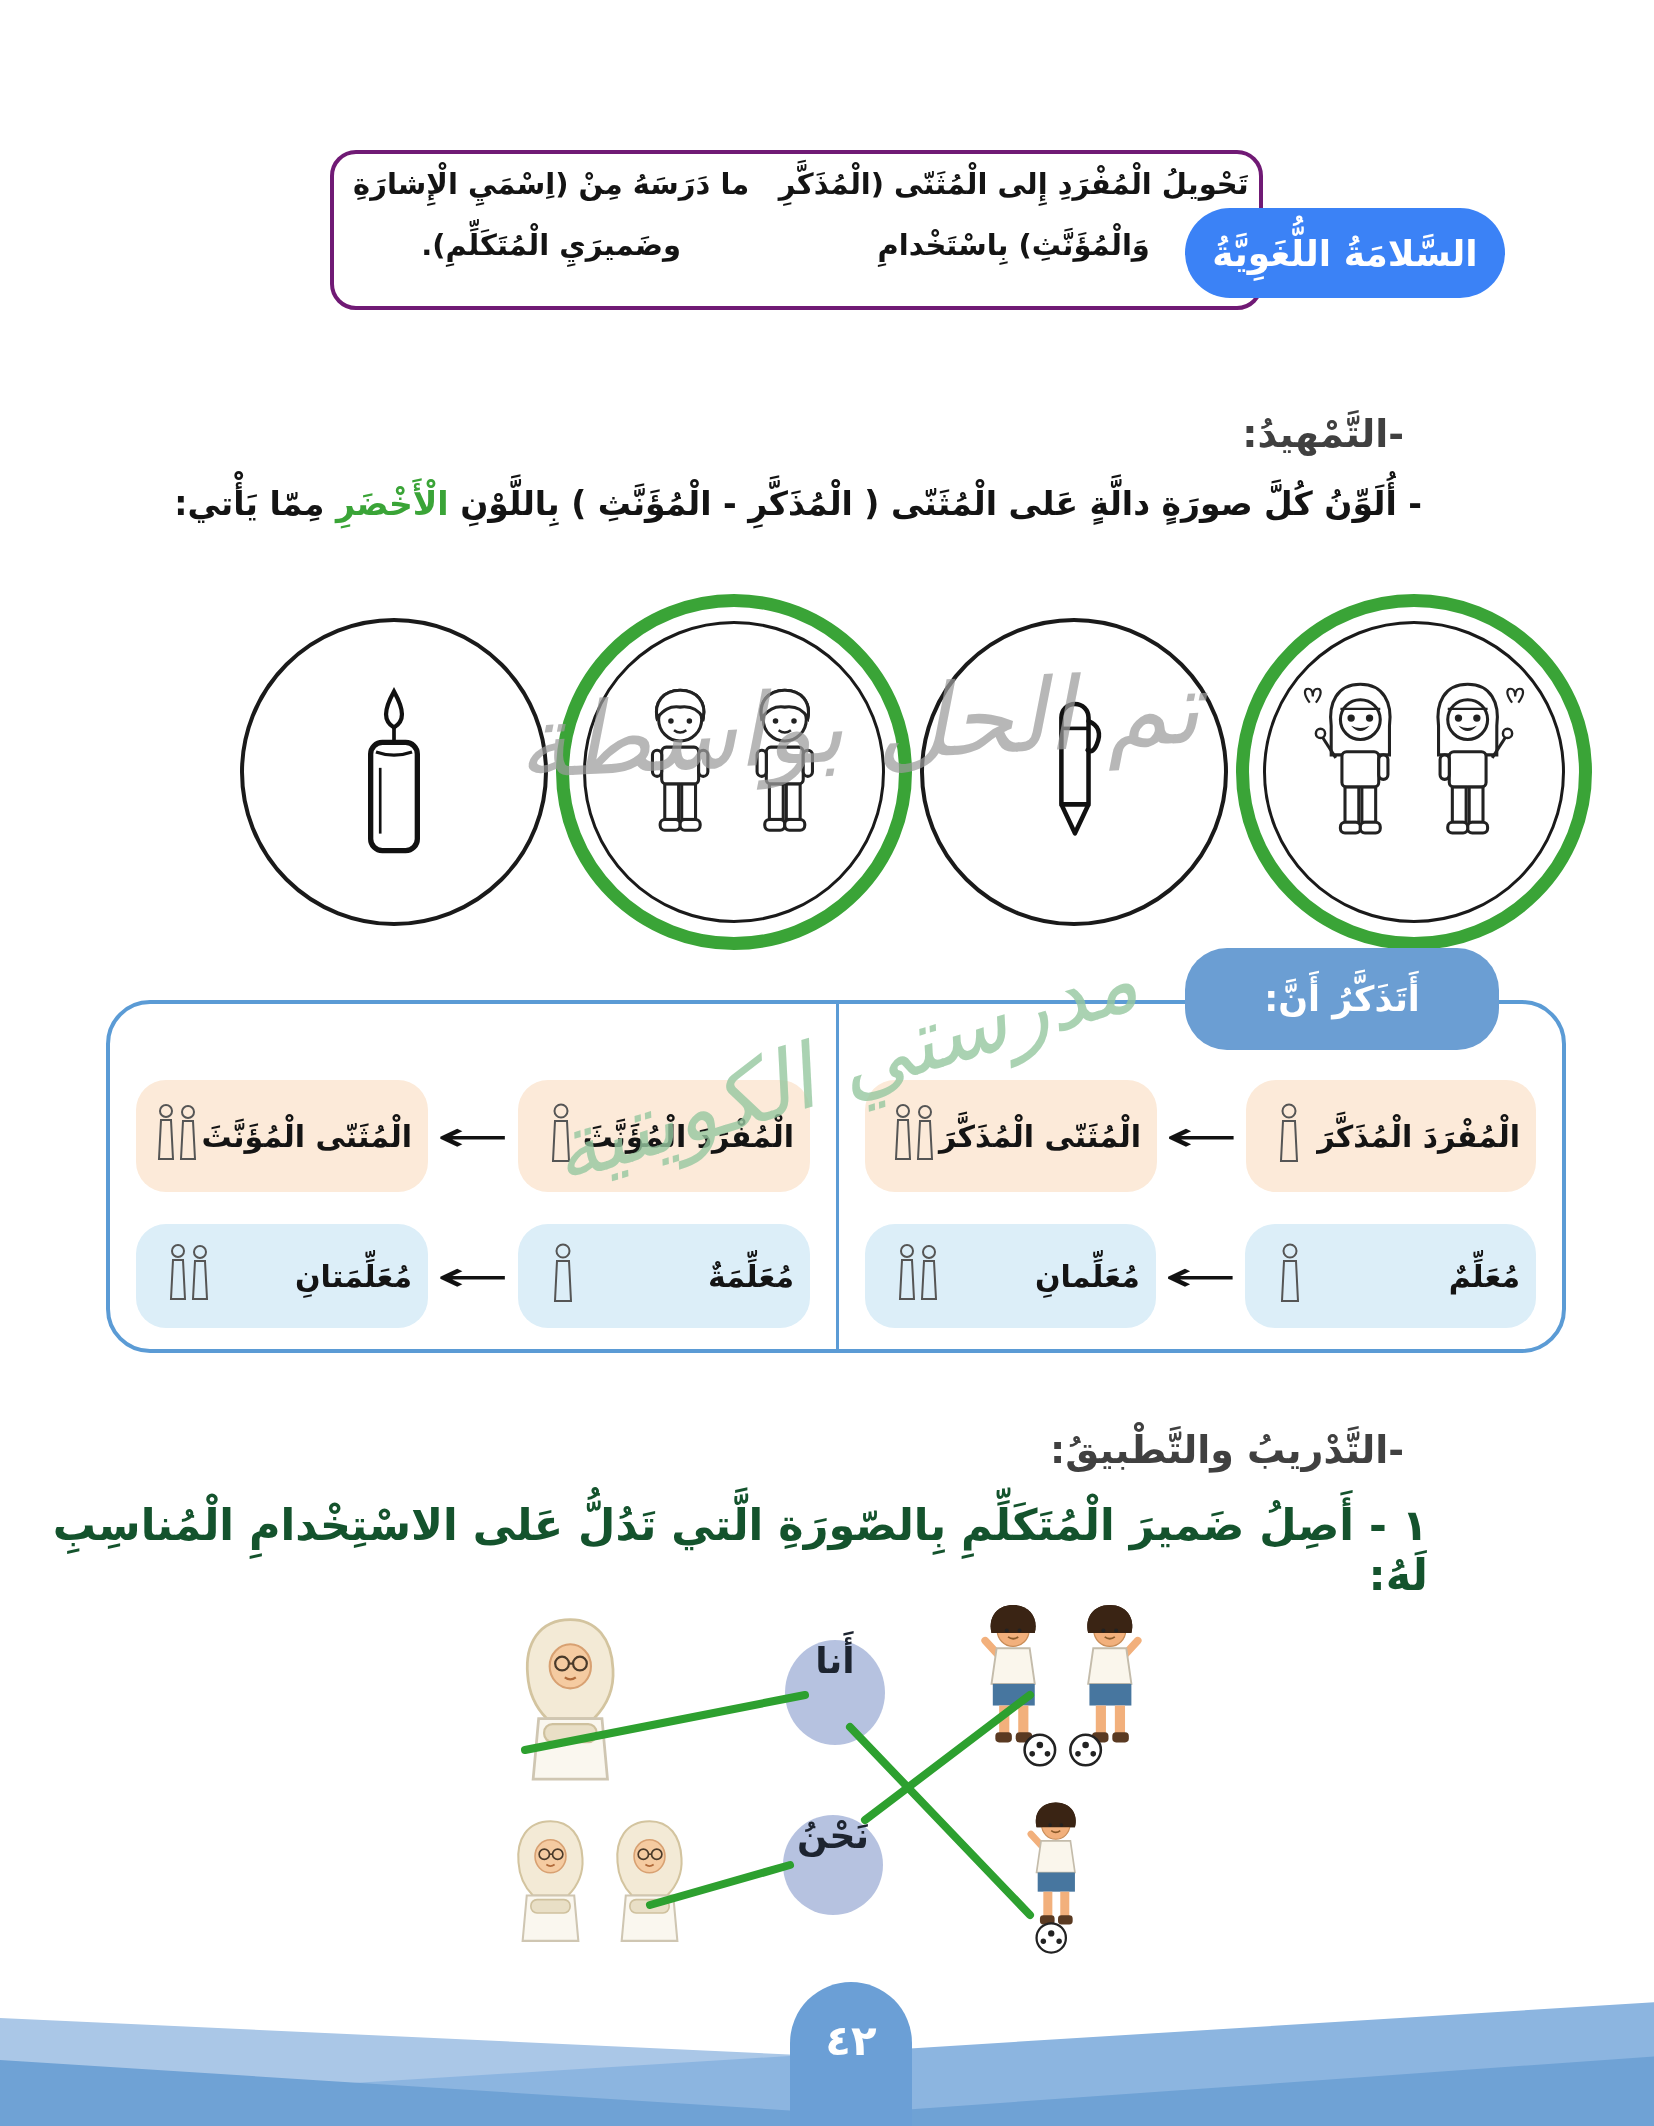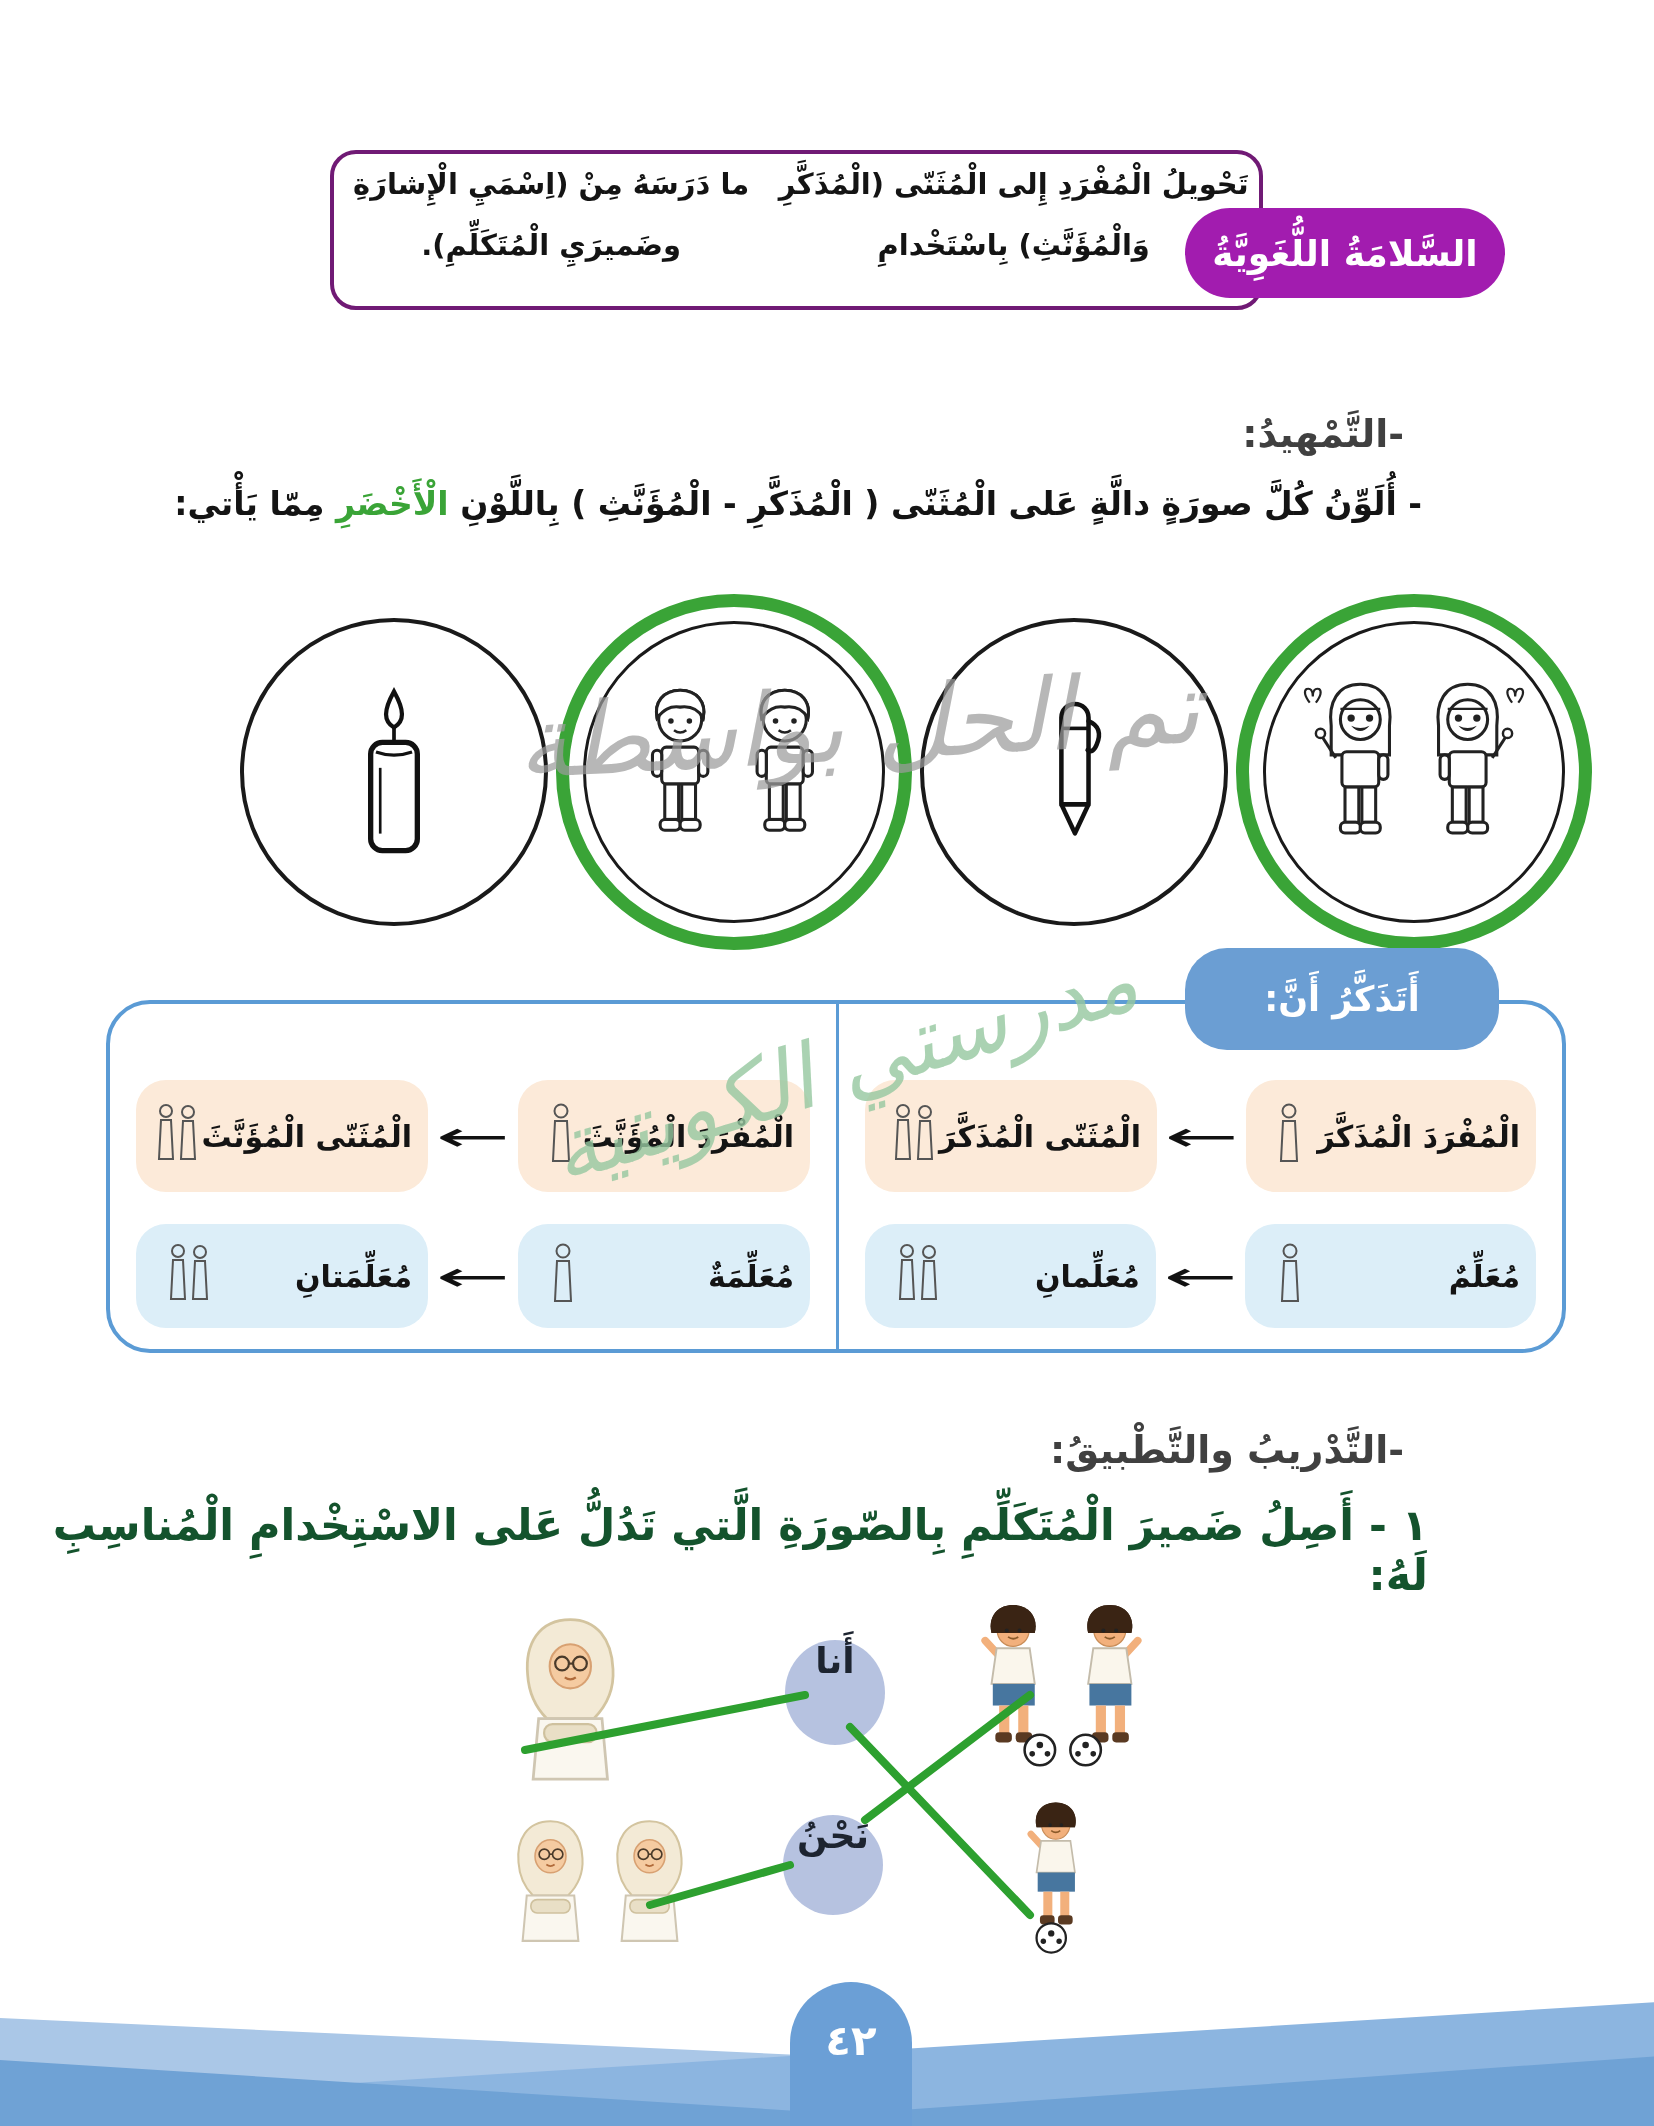--- a/index.html
+++ b/index.html
@@ -4,21 +4,21 @@
 <style>
   html,body{margin:0;padding:0;background:#fff;}
   #page{position:relative;width:1654px;height:2126px;background:#fff;overflow:hidden;
         font-family:"DejaVu Sans",sans-serif;color:#141414;direction:rtl;}
   .abs{position:absolute;}
 
   
   .objective-box{left:330px;top:150px;width:925px;height:152px;border:4px solid #701a75;
     border-radius:26px;display:flex;flex-direction:row;justify-content:center;
     text-align:center;font-size:29px;font-weight:600;line-height:2.1;background:#fff;}
-  .ribbon{left:1185px;top:208px;width:320px;height:90px;background:#a21caf;border-radius:46px;
+  .ribbon{left:1185px;top:208px;width:320px;height:90px;background:#3b82f6;border-radius:46px;
     color:#fff;font-size:36px;font-weight:bold;display:flex;align-items:center;justify-content:center;z-index:3;}
 
   
   .red-heading{color:#404040;font-size:38px;font-weight:bold;}
   .blue-q{color:#14532d;font-size:43px;font-weight:bold;}
   .instruction{font-size:33px;font-weight:bold;}
   .green-word{color:#3aa437;}
 
   
   .circles-row{left:240px;top:604px;width:1260px;height:336px;display:flex;align-items:center;gap:8px;direction:ltr;}

